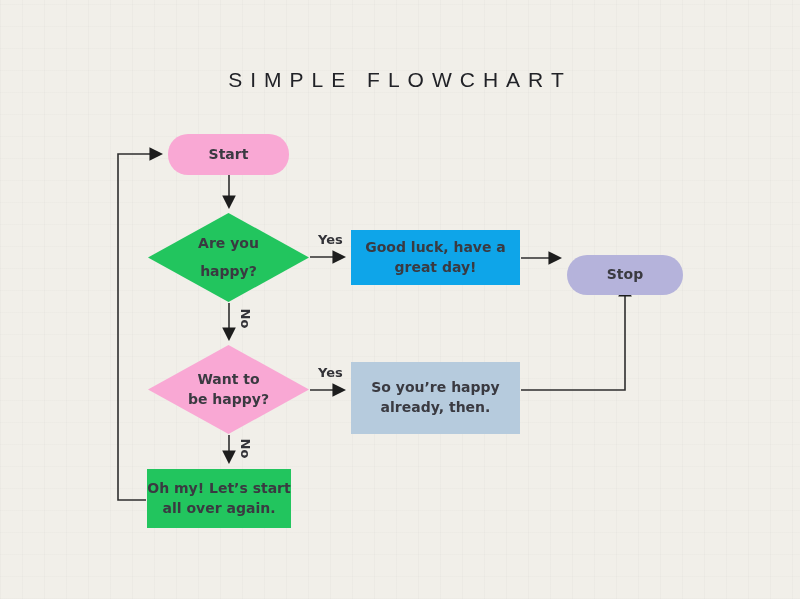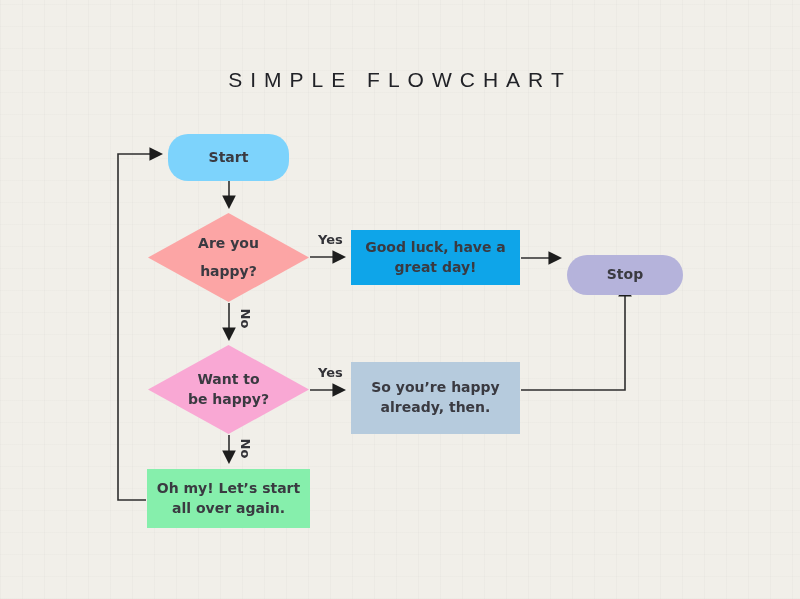--- a/index.html
+++ b/index.html
@@ -73,25 +73,25 @@
       <path d="M310,257 L344,257" marker-end="url(#arrow)"></path>
       <path d="M521,258 L560,258" marker-end="url(#arrow)"></path>
       <path d="M229,303 L229,339" marker-end="url(#arrow)"></path>
       <path d="M310,390 L344,390" marker-end="url(#arrow)"></path>
       <path d="M521,390 L625,390 L625,285" marker-end="url(#arrow)"></path>
       <path d="M229,435 L229,462" marker-end="url(#arrow)"></path>
       <path d="M146,500 L118,500 L118,154 L161,154" marker-end="url(#arrow)"></path>
     </g>
   </svg>
 
-  <div class="node pill" style="left: 168px; top: 134px; width: 121px; height: 47px; background: #7dd3fc;">
+  <div class="node pill" style="left: 168px; top: 134px; width: 121px; height: 41px; background: #f9a8d4;">
     <span>Start</span>
   </div>
 
-  <div class="node diamond" style="left: 148px; top: 213px; width: 161px; height: 89px; background: #fca5a5; gap: 8px;">
+  <div class="node diamond" style="left: 148px; top: 213px; width: 161px; height: 89px; background: #22c55e; gap: 8px;">
     <span>Are you</span>
     <span>happy?</span>
   </div>
 
   <div class="node" style="left: 351px; top: 230px; width: 169px; height: 55px; background: #0ea5e9; text-align: center;">
     <span>Good luck, have a</span>
     <span>great day!</span>
   </div>
 
   <div class="node pill" style="left: 567px; top: 255px; width: 116px; height: 40px; background: rgb(181, 179, 219);">
@@ -101,21 +101,21 @@
   <div class="node diamond" style="left: 148px; top: 345px; width: 161px; height: 89px; background: #f9a8d4;">
     <span>Want to</span>
     <span>be happy?</span>
   </div>
 
   <div class="node" style="left: 351px; top: 362px; width: 169px; height: 72px; background: rgb(182, 203, 221);">
     <span>So you’re happy</span>
     <span>already, then.</span>
   </div>
 
-  <div class="node" style="left: 147px; top: 469px; width: 163px; height: 59px; background: #86efac;">
+  <div class="node" style="left: 147px; top: 469px; width: 144px; height: 59px; background: #22c55e;">
     <span>Oh my! Let’s start</span>
     <span>all over again.</span>
   </div>
 
   <span class="edge-label" style="left:318px; top:232px;">Yes</span>
   <span class="edge-label rot90" style="left:236px; top:311px;">No</span>
   <span class="edge-label" style="left:318px; top:365px;">Yes</span>
   <span class="edge-label rot90" style="left:236px; top:441px;">No</span>
 
 </div>

